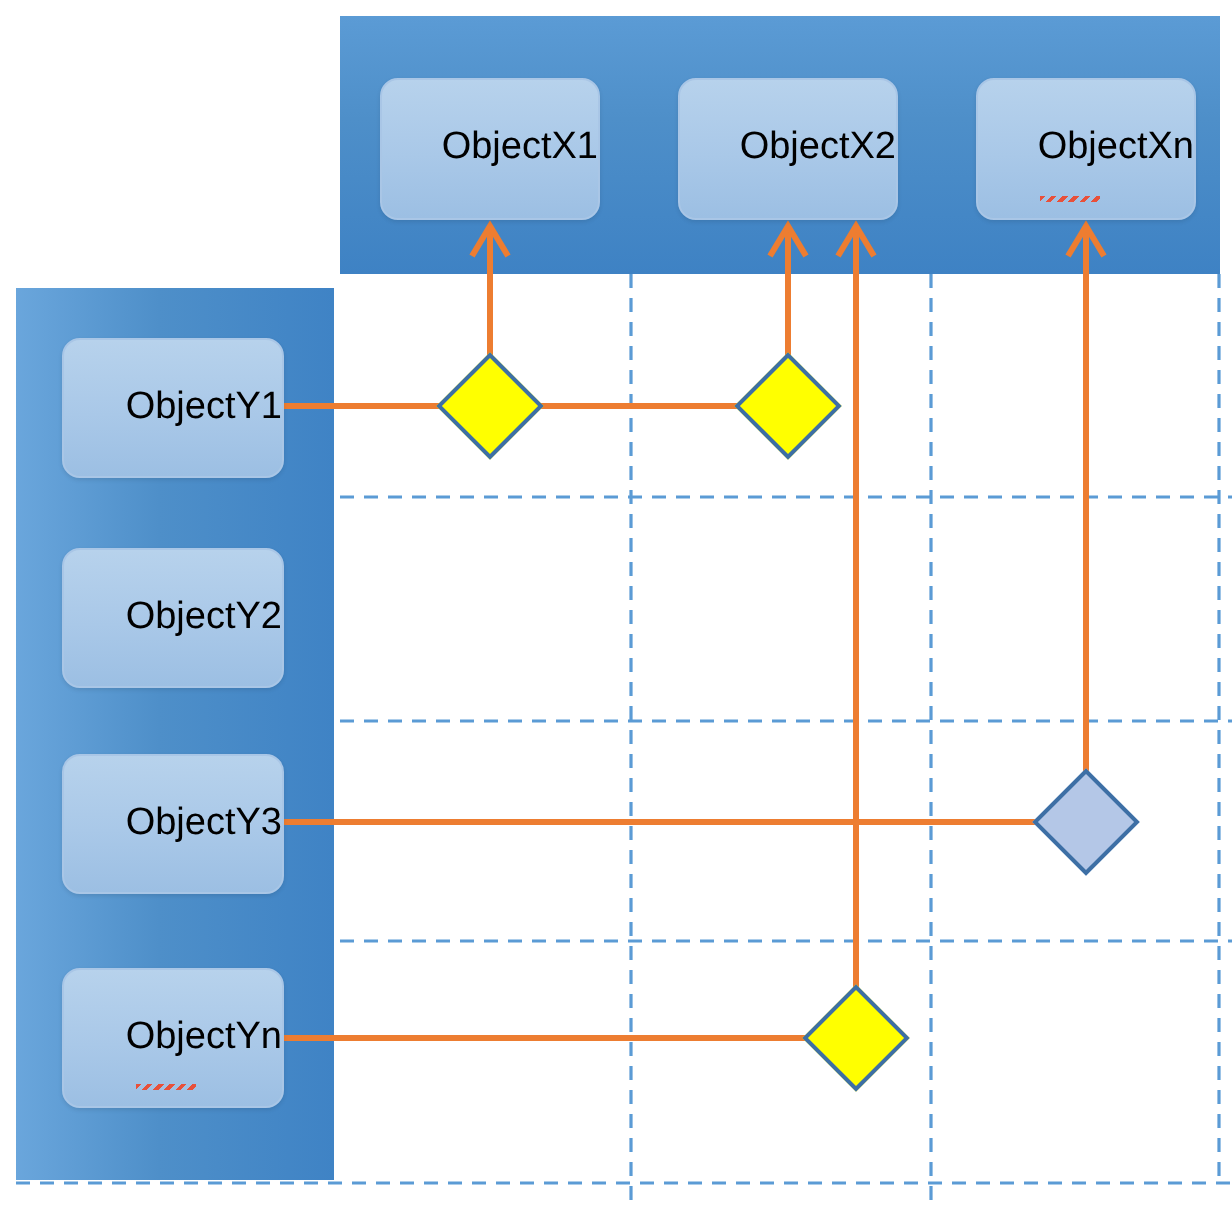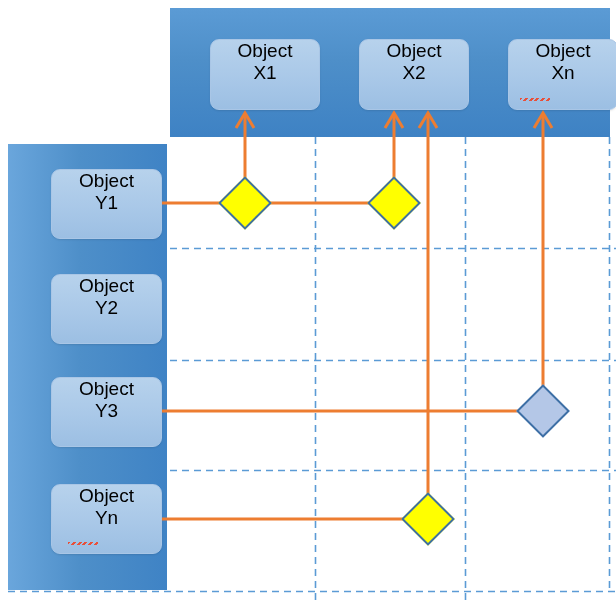--- a/index.html
+++ b/index.html
@@ -18,25 +18,24 @@
     left:8px;top:144px;width:159px;height:446px;
     background:linear-gradient(to right,#6aa6dc 0%,#4e8fc9 45%,#3f83c5 100%);
   }
 
   
   .obj-box{
     position:absolute;box-sizing:border-box;
     border-radius:9px;
     background:linear-gradient(to bottom,#b7d2ec 0%,#a9c8e8 55%,#9cbfe3 100%);
     border:1px solid #a9c6e6;
-    display:flex;flex-direction:column;align-items:center;justify-content:flex-start;
+    display:flex;flex-direction:row;align-items:center;justify-content:flex-end;
     color:#000000;font-size:19px;line-height:1.18;
     box-shadow:0 1px 2px rgba(0,0,0,0.10);
     text-align:center;
-    margin-left:20px;
   }
   .obj-box .l1,.obj-box .l2{display:block;}
 
   
   #box-x1{left:190px;top:39px;width:110px;height:71px;}
   #box-x2{left:339px;top:39px;width:110px;height:71px;}
   #box-xn{left:488px;top:39px;width:110px;height:71px;}
 
   
   #box-y1{left:31px;top:169px;width:111px;height:70px;}

